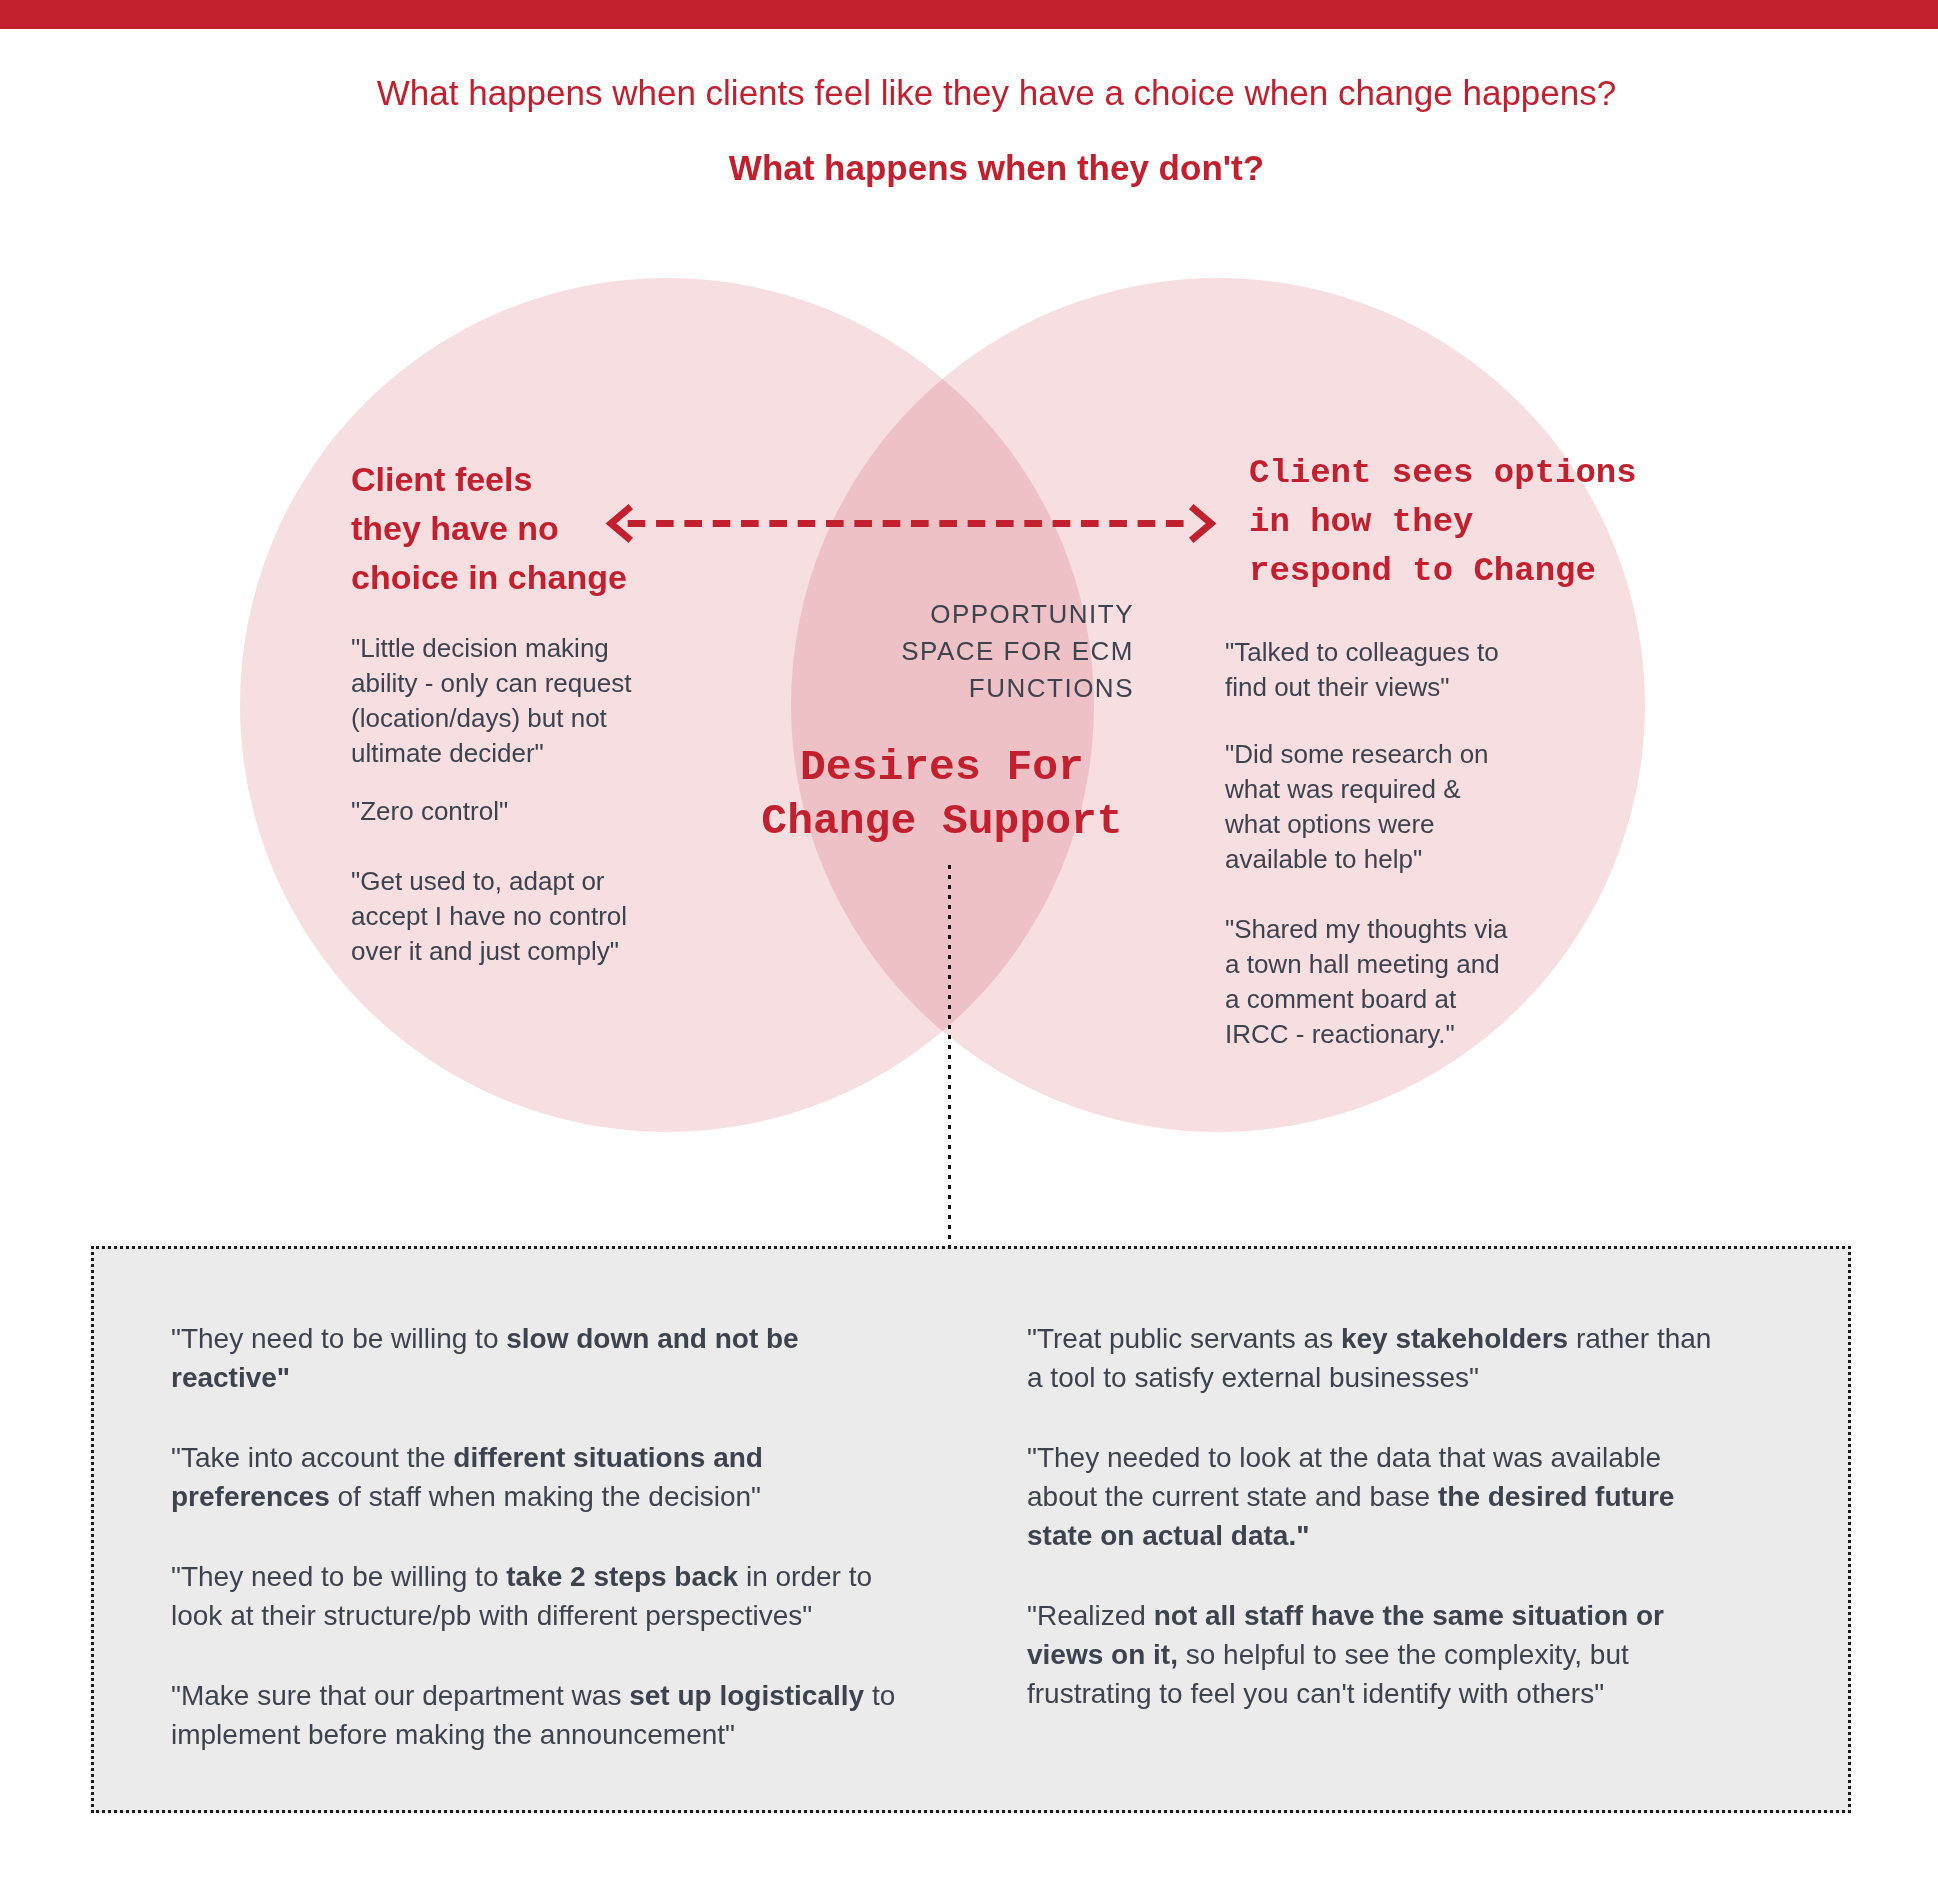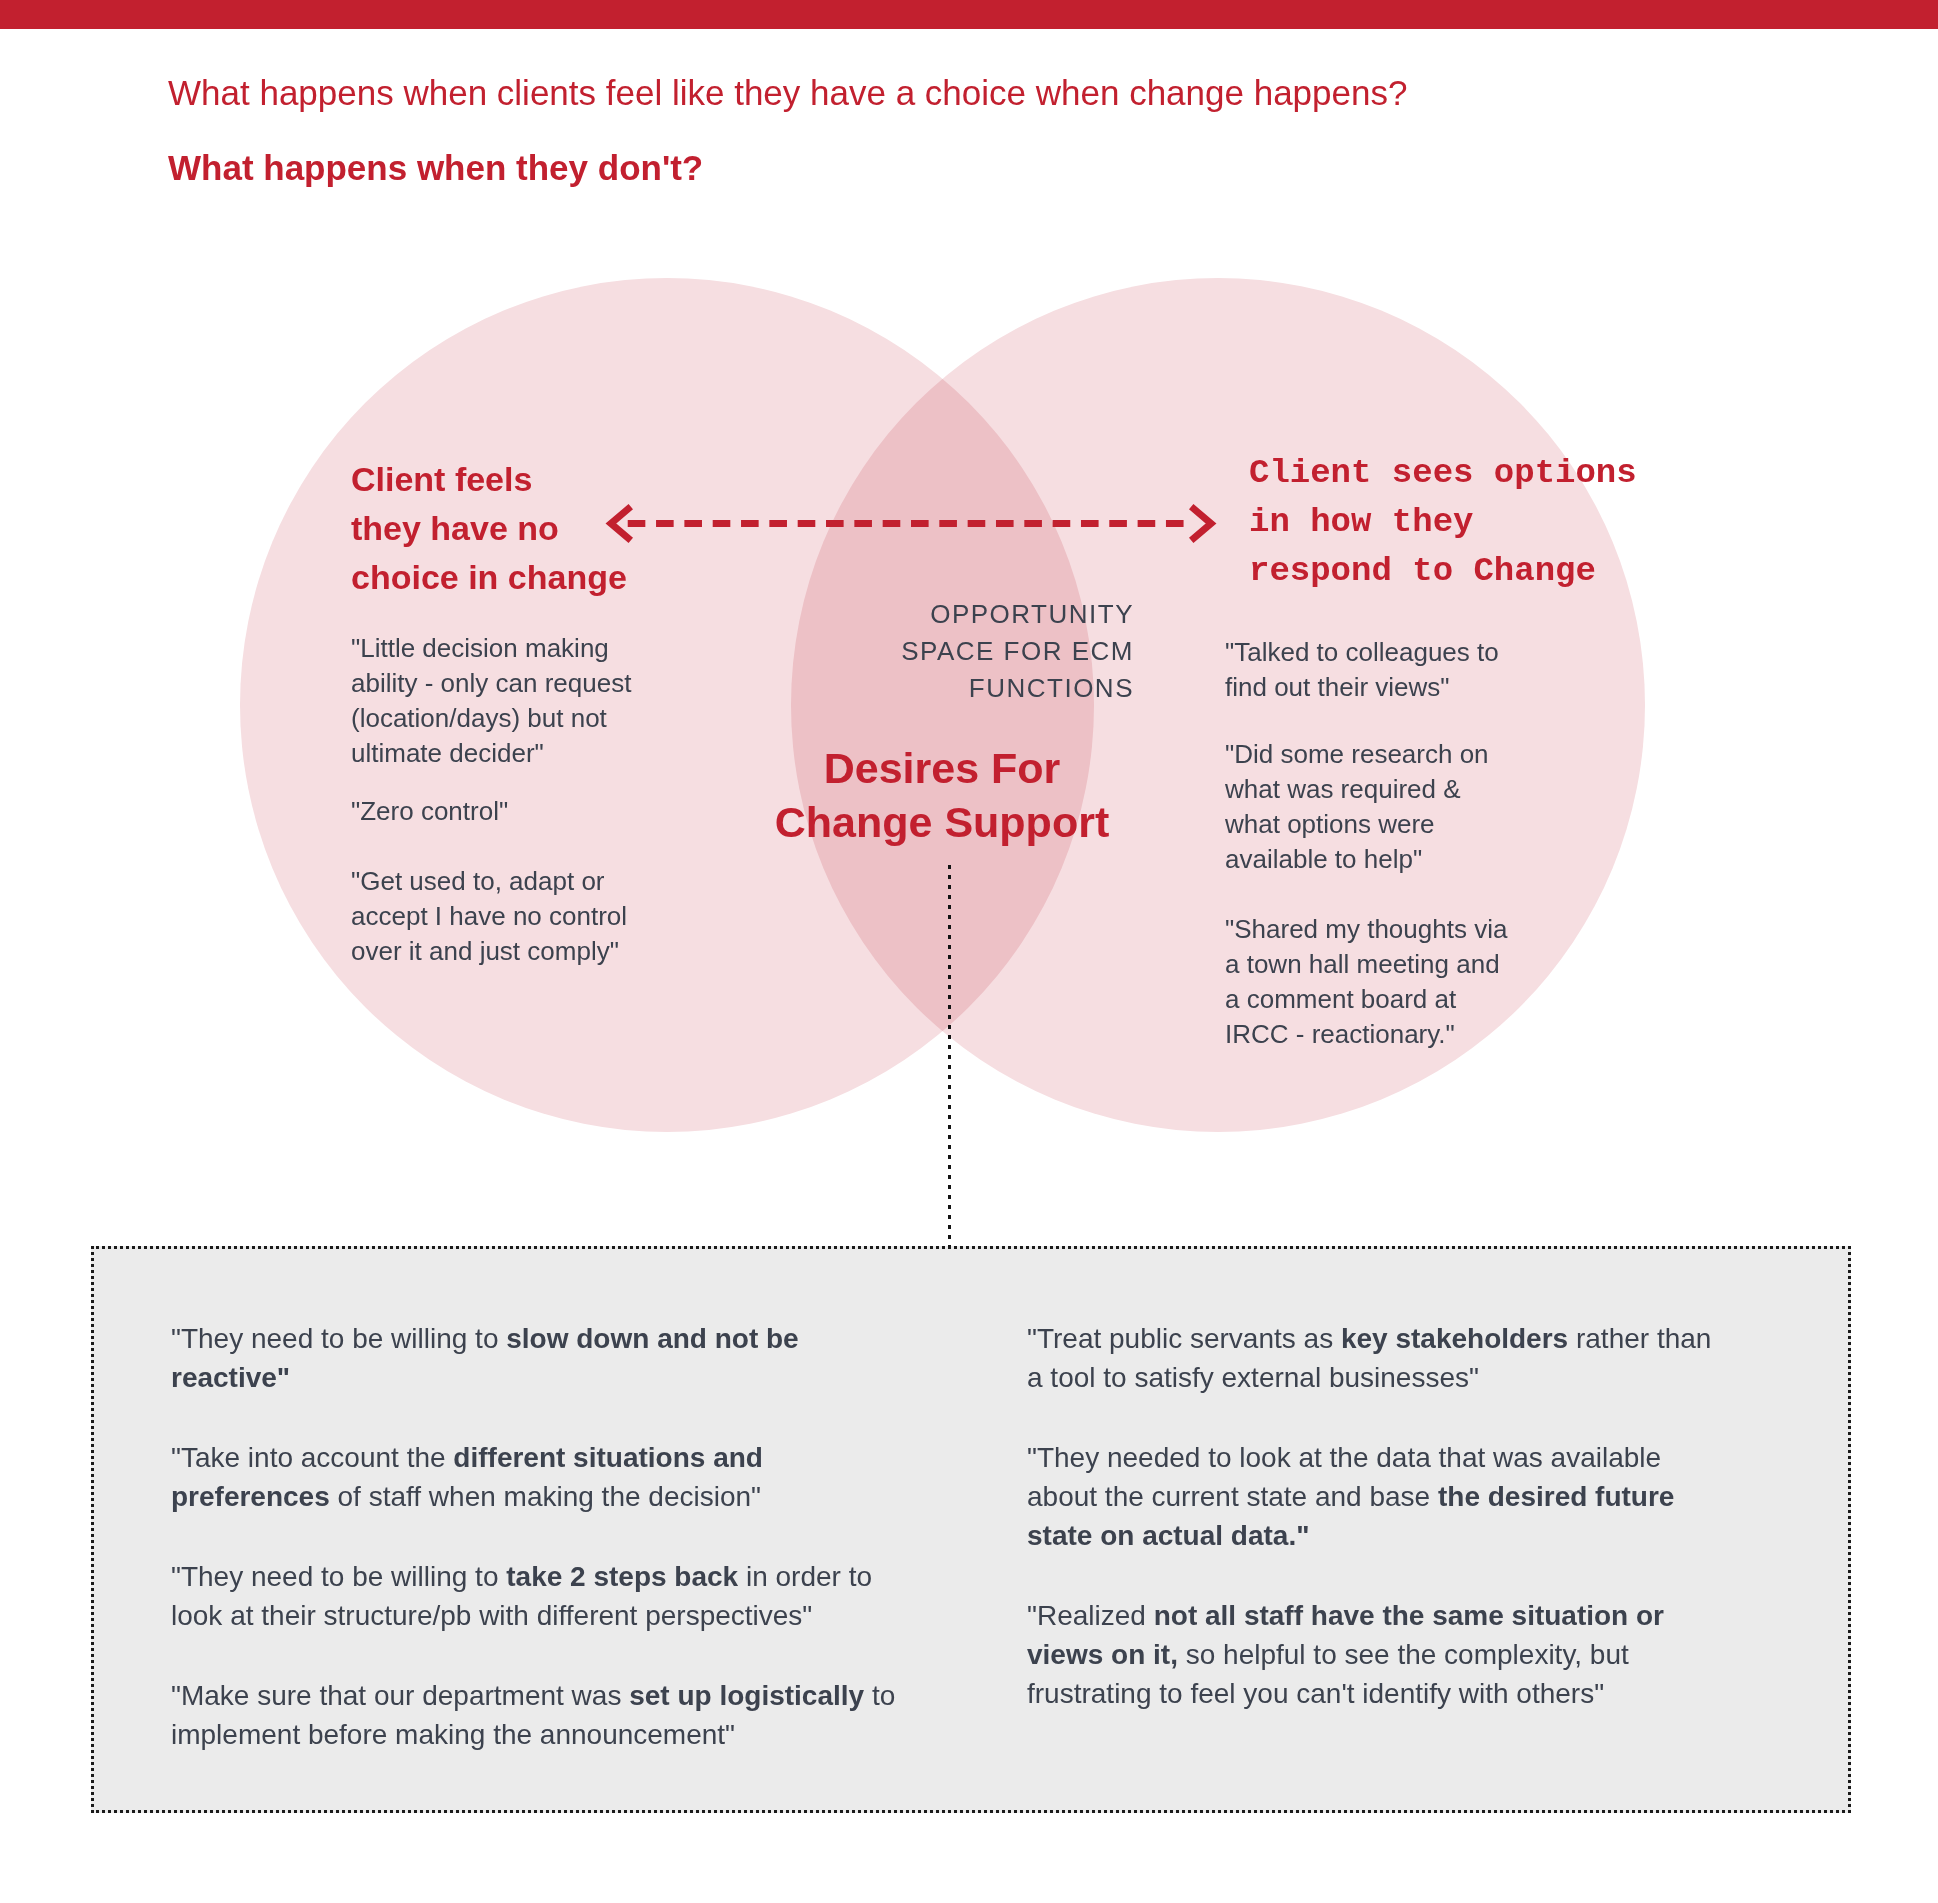--- a/index.html
+++ b/index.html
@@ -3,21 +3,21 @@
 <meta charset="utf-8">
 <style>
   html,body{margin:0;padding:0;}
   body{
     width:1939px;height:1903px;position:relative;overflow:hidden;
     background:#ffffff;
     font-family:"Liberation Sans", sans-serif;
     color:#3c424e;
   }
   .topbar{position:absolute;left:0;top:0;width:1939px;height:29px;background:#c2202f;}
-  .title{position:absolute;left:168px;top:68px;width:1657px;color:#c2202f;font-size:35px;line-height:49px;}
+  .title{position:absolute;left:168px;top:68px;width:1657px;color:#c2202f;font-size:35px;line-height:49px;text-align:center;}
   .title .t1{font-weight:400;}
   .title .t2{font-weight:700;margin-top:26px;}
 
   .circle{position:absolute;width:854px;height:854px;border-radius:50%;
     background:#f6dee1;mix-blend-mode:multiply;}
   .c-left{left:240px;top:278px;}
   .c-right{left:791px;top:278px;}
 
   .vh{position:absolute;color:#c2202f;font-weight:700;font-size:34px;line-height:49px;white-space:pre-line;}
   .vh-left{left:351px;top:455px;}
@@ -27,21 +27,21 @@
   .lq1{left:351px;top:631px;}
   .lq2{left:351px;top:794px;}
   .lq3{left:351px;top:864px;}
   .rq1{left:1225px;top:635px;}
   .rq2{left:1225px;top:737px;}
   .rq3{left:1225px;top:912px;}
 
   .clabel{position:absolute;left:749px;top:596px;width:385px;text-align:right;
     font-size:26px;line-height:37px;letter-spacing:1.5px;color:#3c424e;white-space:pre-line;}
   .ctitle{position:absolute;left:726px;top:741px;width:432px;text-align:center;
-    font-size:43px;line-height:54px;font-weight:700;color:#c2202f;white-space:pre-line;}
+    font-size:43px;line-height:54px;font-weight:700;color:#c2202f;white-space:pre-line;font-family:Liberation Mono, monospace;}
 
   .arrow{position:absolute;left:598px;top:499px;}
 
   .connector{position:absolute;left:948px;top:865px;width:3.1px;height:401px;
     background:repeating-linear-gradient(to bottom,#141414 0 3.9px,transparent 3.9px 10px);}
   .connector-arrow{position:absolute;left:939px;top:1268px;}
 
   .qbox{position:absolute;left:91px;top:1246px;width:1760px;height:567px;
     background:#ebebeb;border:3.1px dotted #1a1a1a;box-sizing:border-box;}
   .bcol{position:absolute;font-size:28px;line-height:39px;color:#3c424e;}

